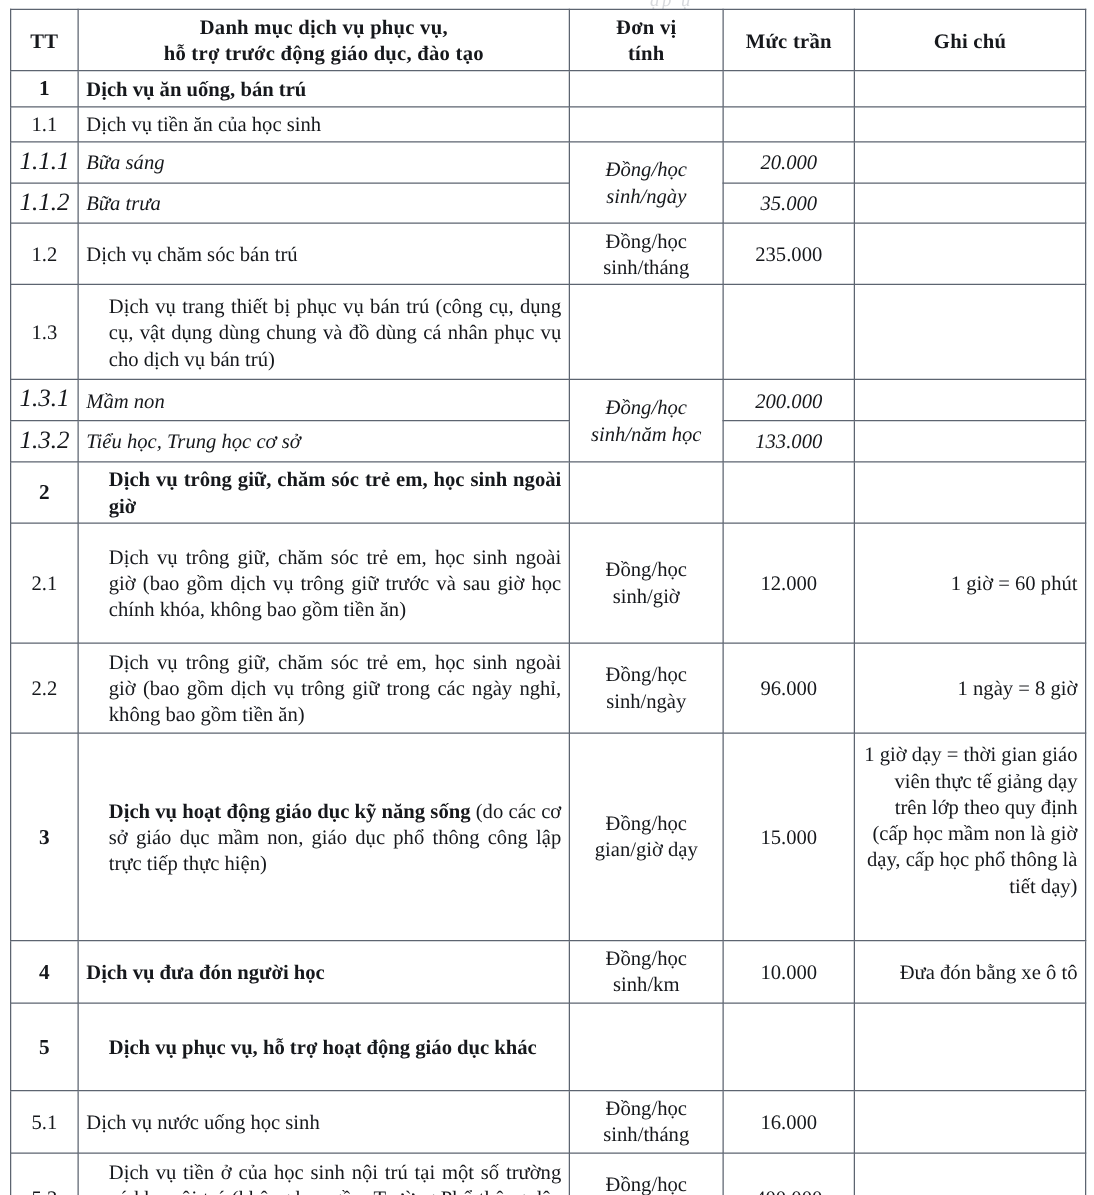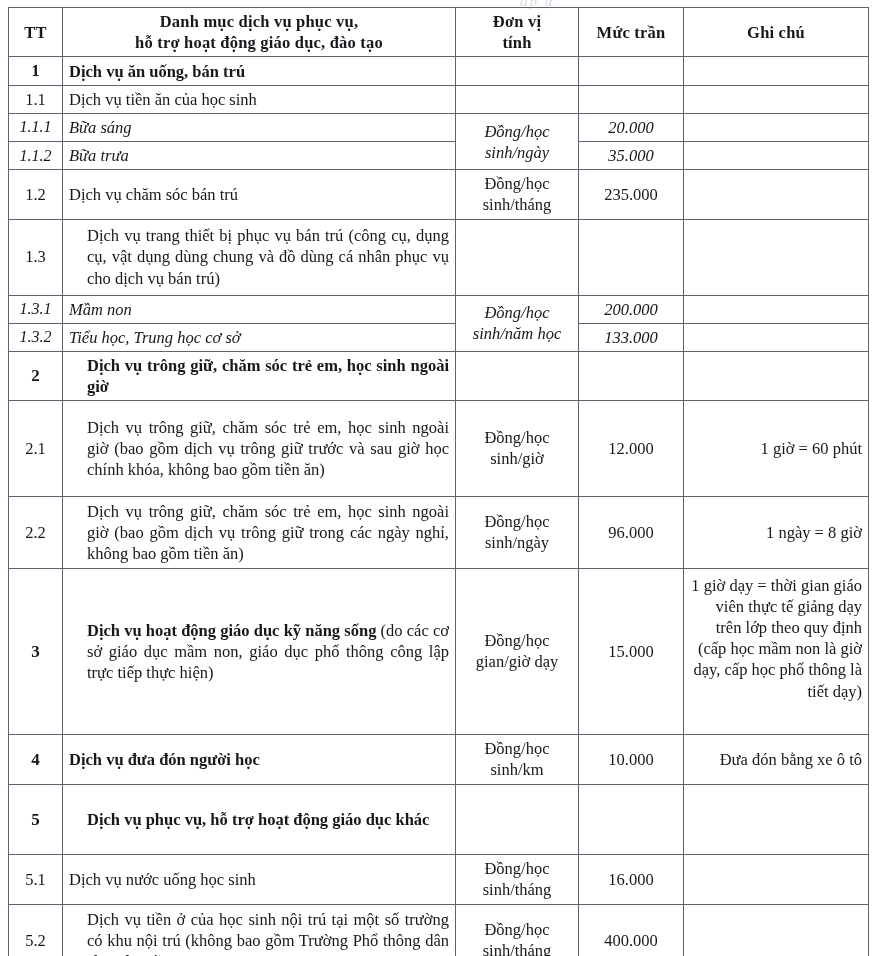--- a/index.html
+++ b/index.html
@@ -74,21 +74,21 @@
     padding: 7px 4px;
   }
 
   
   td.tt {
     text-align: center;
     font-size: 16.5px;
     white-space: nowrap;
     padding: 3px 1px;
   }
-  td.tt.sub { font-style: italic; font-size: 16px; }
+  td.tt.sub { font-style: italic; font-size: 20px; }
   td.tt.bold { font-weight: bold; font-size: 17px; }
 
   
   td.name {
     text-align: left;
     padding-left: 9px;
     padding-right: 9px;
     margin-top: 32px;
   }
   td.name.bold { font-weight: bold; }
@@ -137,21 +137,21 @@
       <col class="c-unit">
       <col class="c-price">
       <col class="c-note">
     </colgroup>
 
     <thead>
       <tr>
         <th>TT</th>
         <th>
           <span>Danh mục dịch vụ phục vụ,</span><br>
-          <span>hỗ trợ hoạt động giáo dục, đào tạo</span>
+          <span>hỗ trợ trước động giáo dục, đào tạo</span>
         </th>
         <th>
           <span>Đơn vị</span><br>
           <span>tính</span>
         </th>
         <th>Mức trần</th>
         <th>Ghi chú</th>
       </tr>
     </thead>
 

